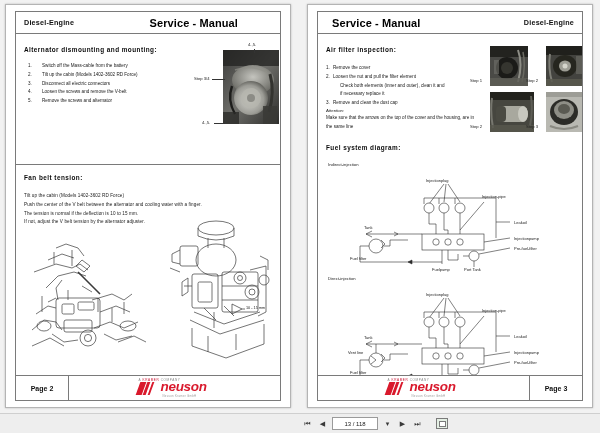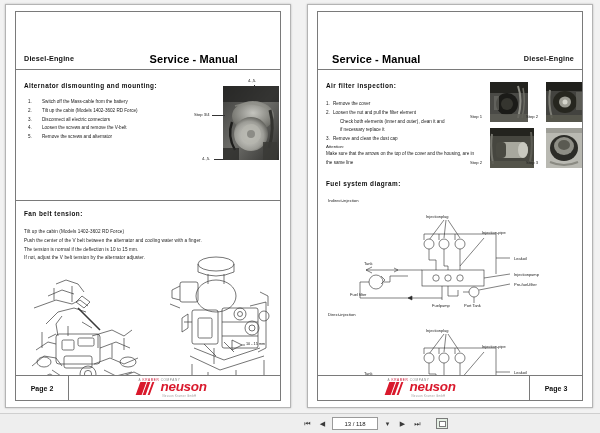--- a/index.html
+++ b/index.html
@@ -56,21 +56,20 @@
 
   
   .pg-header {
     height: 22px;
     border-bottom: 1px solid #7a7a7a;
     display: flex;
     align-items: center;
     padding: 0 8px;
     box-sizing: border-box;
     flex: 0 0 auto;
-    margin-top: 36px;
   }
   .pg-header.lr { justify-content: space-between; }
   .hdr-small {
     font-size: 7.2px;
     font-weight: bold;
     color: #111;
     letter-spacing: 0.2px;
   }
   .hdr-big {
     font-size: 11px;

